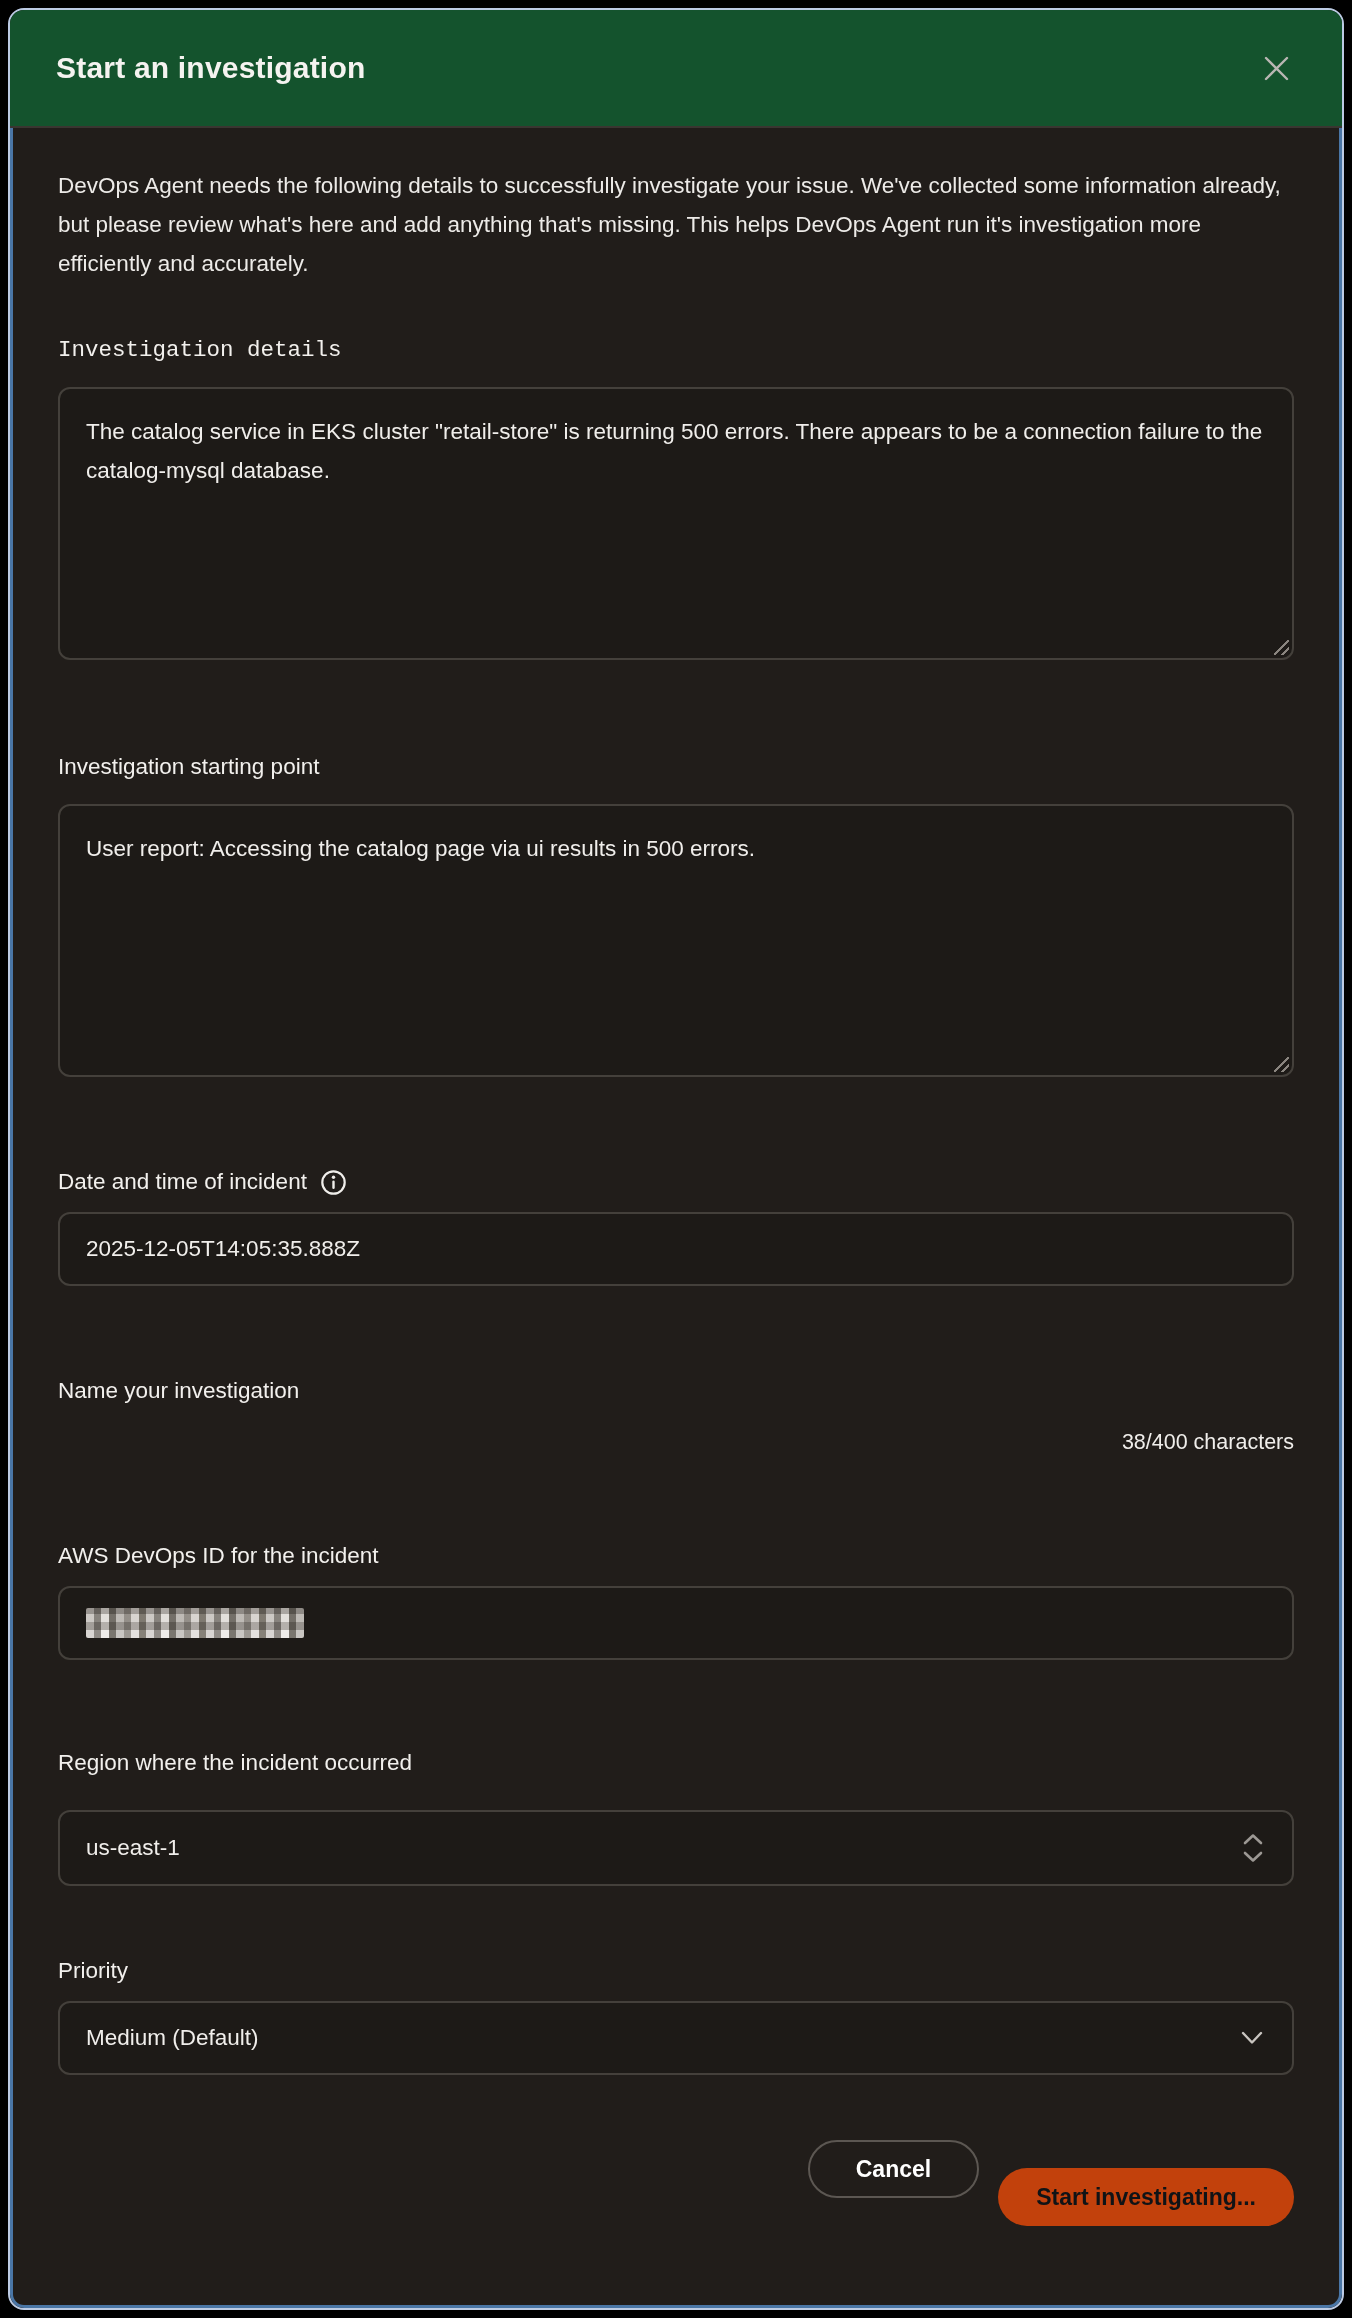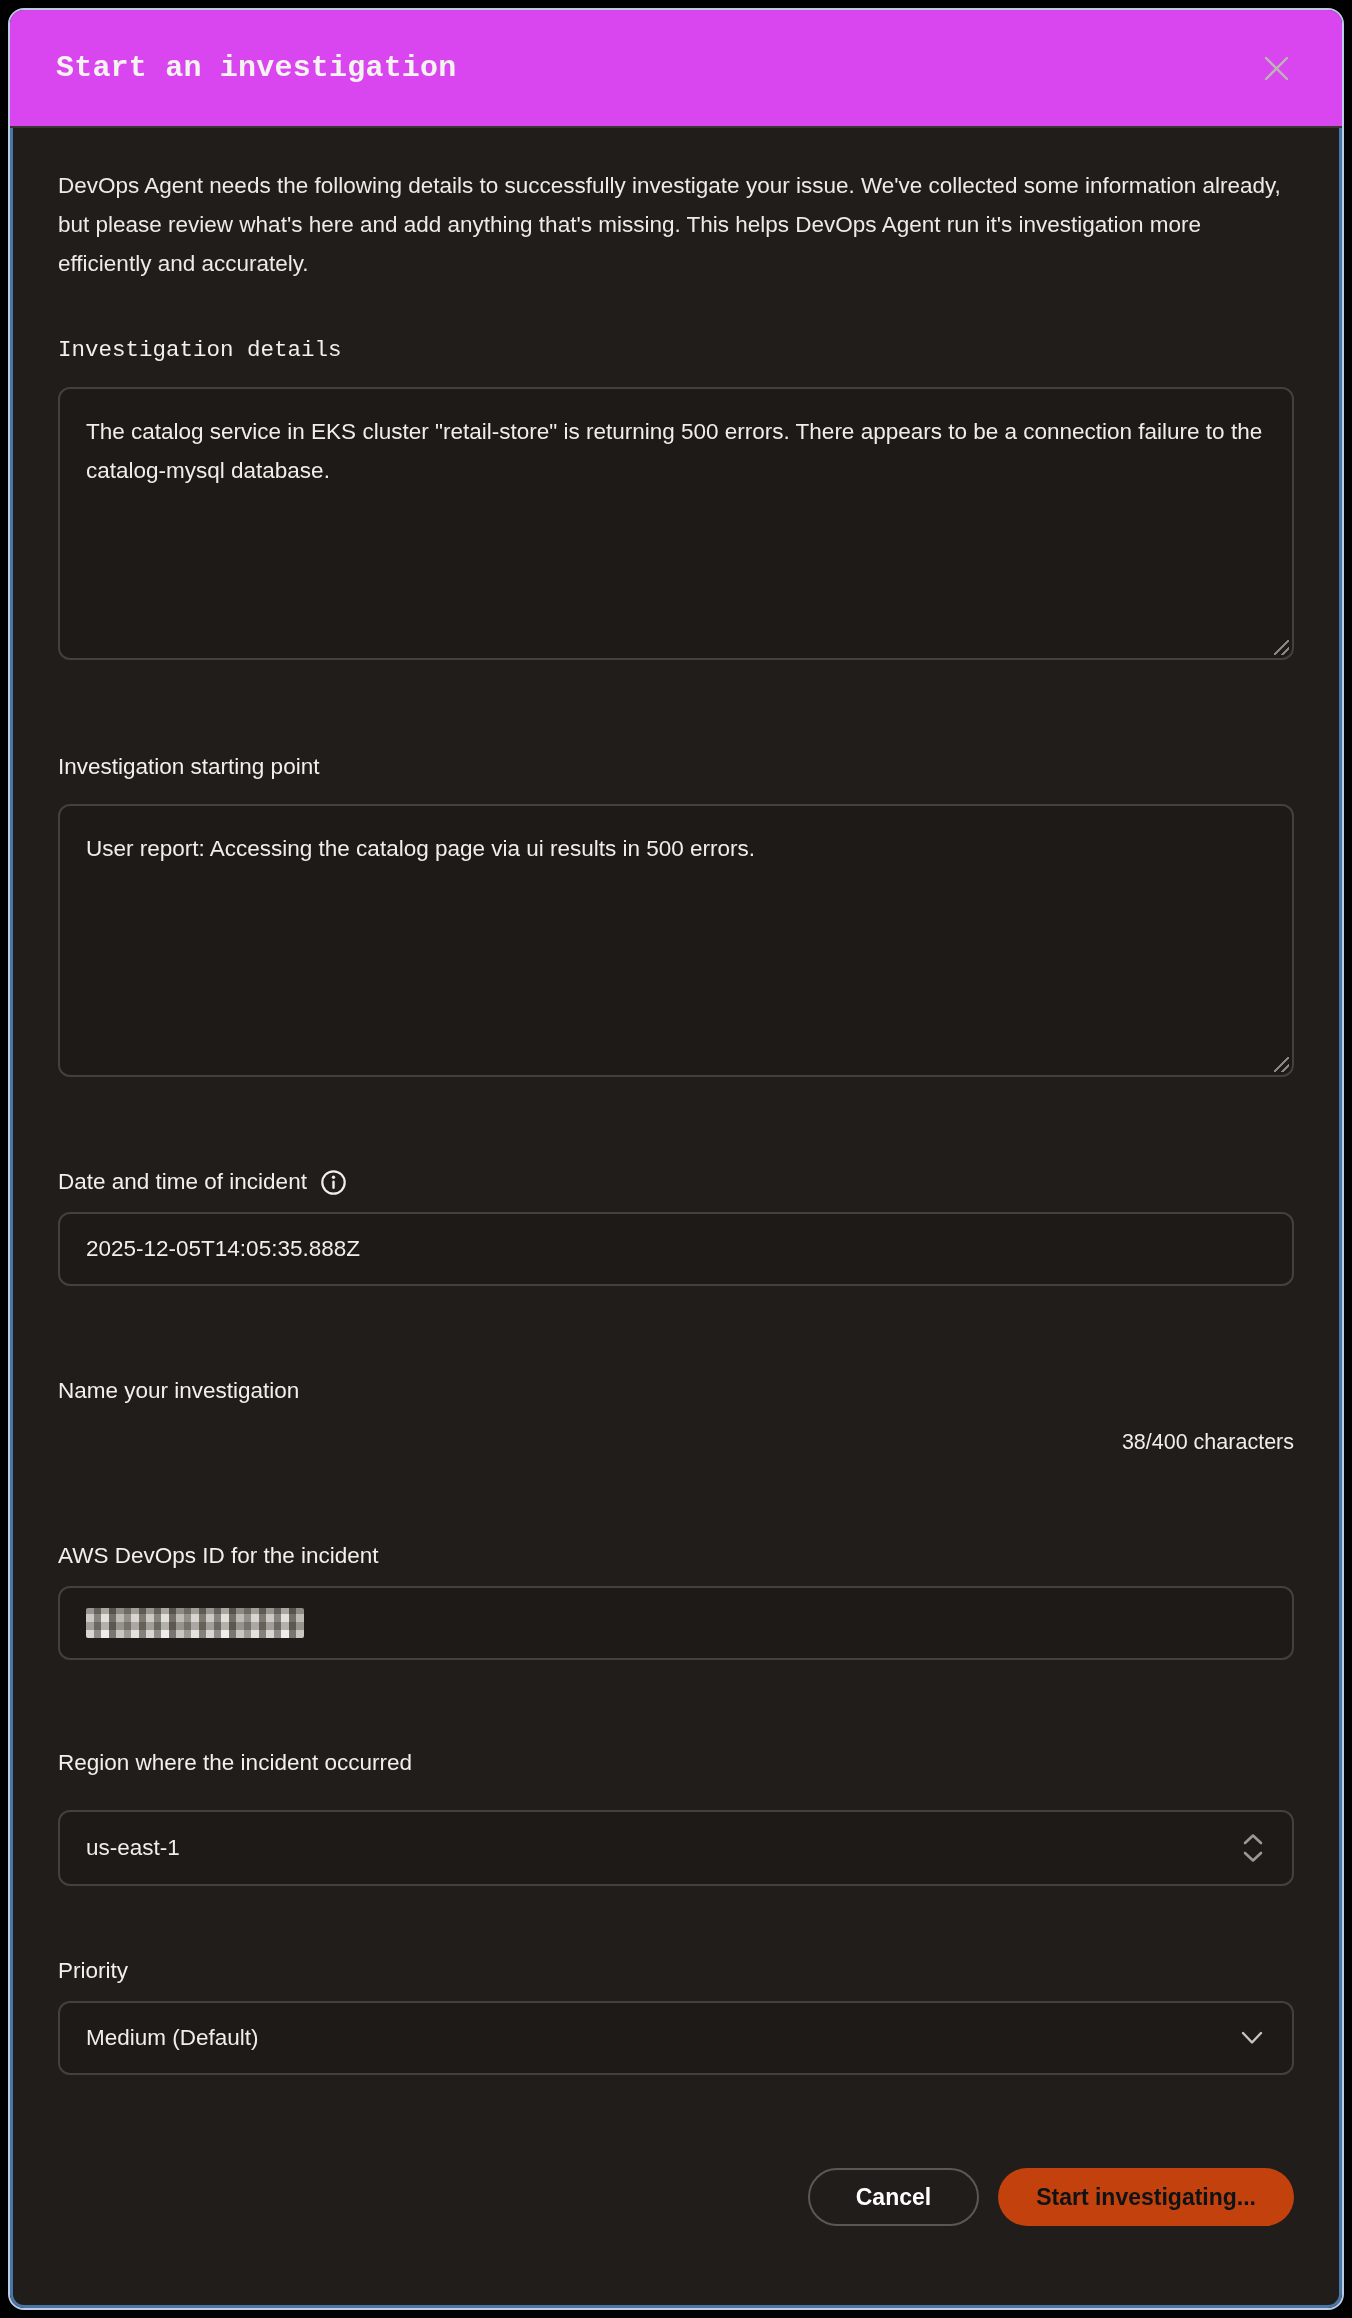--- a/index.html
+++ b/index.html
@@ -25,22 +25,21 @@
 
   
   .modal-header {
     height: 118px;
     flex: 0 0 auto;
     display: flex;
     align-items: center;
     justify-content: space-between;
     padding: 0 46px;
     border-bottom: 2px solid #3a3631;
-    background: #d946ef;
-    font-family: Liberation Mono, monospace;
+    background: #14532d;
   }
   .modal-title {
     color: #f5f3f0;
     font-size: 30px;
     font-weight: 700;
     letter-spacing: 0.2px;
   }
   .close-btn {
     background: none;
     border: none;
@@ -162,21 +161,21 @@
     border-radius: 2px;
   }
 
   .select-caret { display: flex; align-items: center; flex: 0 0 auto; }
 
   
   .footer {
     margin-top: 65px;
     display: flex;
     justify-content: flex-end;
-    align-items: flex-end;
+    align-items: flex-start;
     gap: 19px;
   }
   .btn {
     height: 58px;
     border-radius: 29px;
     font-family: "Liberation Sans", "DejaVu Sans", sans-serif;
     font-size: 23px;
     font-weight: 700;
     cursor: pointer;
     display: inline-flex;

